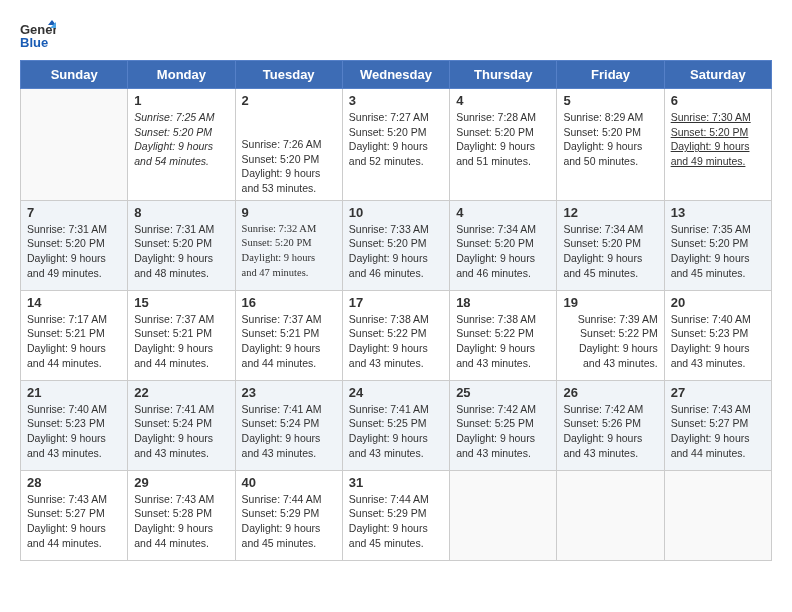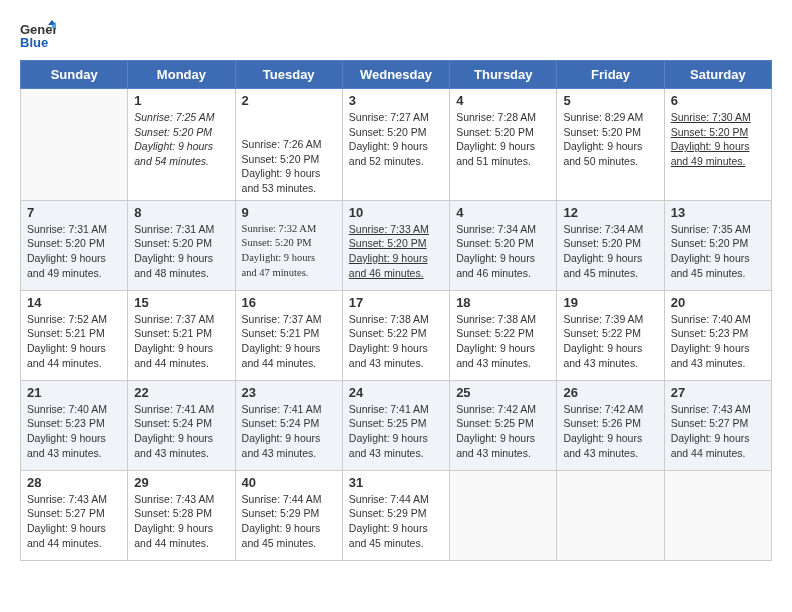--- a/index.html
+++ b/index.html
@@ -173,21 +173,21 @@
         </td>
         <td>
           <span class="day-num">9</span>
           <div class="day-info" style="white-space: pre-line; font-family: Liberation Serif, serif;">Sunrise: 7:32 AM
 Sunset: 5:20 PM
 Daylight: 9 hours
 and 47 minutes.</div>
         </td>
         <td>
           <span class="day-num">10</span>
-          <div class="day-info" style="white-space: pre-line; text-decoration: underline;">Sunrise: 7:33 AM
+          <div class="day-info" style="white-space: pre-line;">Sunrise: 7:33 AM
 Sunset: 5:20 PM
 Daylight: 9 hours
 and 46 minutes.</div>
         </td>
         <td>
           <span class="day-num">4</span>
           <div class="day-info" style="white-space: pre-line;">Sunrise: 7:34 AM
 Sunset: 5:20 PM
 Daylight: 9 hours
 and 46 minutes.</div>
@@ -203,21 +203,21 @@
           <span class="day-num">13</span>
           <div class="day-info" style="white-space: pre-line;">Sunrise: 7:35 AM
 Sunset: 5:20 PM
 Daylight: 9 hours
 and 45 minutes.</div>
         </td>
       </tr>
       <tr>
         <td>
           <span class="day-num">14</span>
-          <div class="day-info" style="white-space: pre-line;">Sunrise: 7:52 AM
+          <div class="day-info" style="white-space: pre-line;">Sunrise: 7:17 AM
 Sunset: 5:21 PM
 Daylight: 9 hours
 and 44 minutes.</div>
         </td>
         <td>
           <span class="day-num">15</span>
           <div class="day-info" style="white-space: pre-line;">Sunrise: 7:37 AM
 Sunset: 5:21 PM
 Daylight: 9 hours
 and 44 minutes.</div>
@@ -238,21 +238,21 @@
         </td>
         <td>
           <span class="day-num">18</span>
           <div class="day-info" style="white-space: pre-line;">Sunrise: 7:38 AM
 Sunset: 5:22 PM
 Daylight: 9 hours
 and 43 minutes.</div>
         </td>
         <td>
           <span class="day-num">19</span>
-          <div class="day-info" style="white-space: pre-line;">Sunrise: 7:39 AM
+          <div class="day-info" style="white-space: pre-line; text-align: right;">Sunrise: 7:39 AM
 Sunset: 5:22 PM
 Daylight: 9 hours
 and 43 minutes.</div>
         </td>
         <td>
           <span class="day-num">20</span>
           <div class="day-info" style="white-space: pre-line;">Sunrise: 7:40 AM
 Sunset: 5:23 PM
 Daylight: 9 hours
 and 43 minutes.</div>

